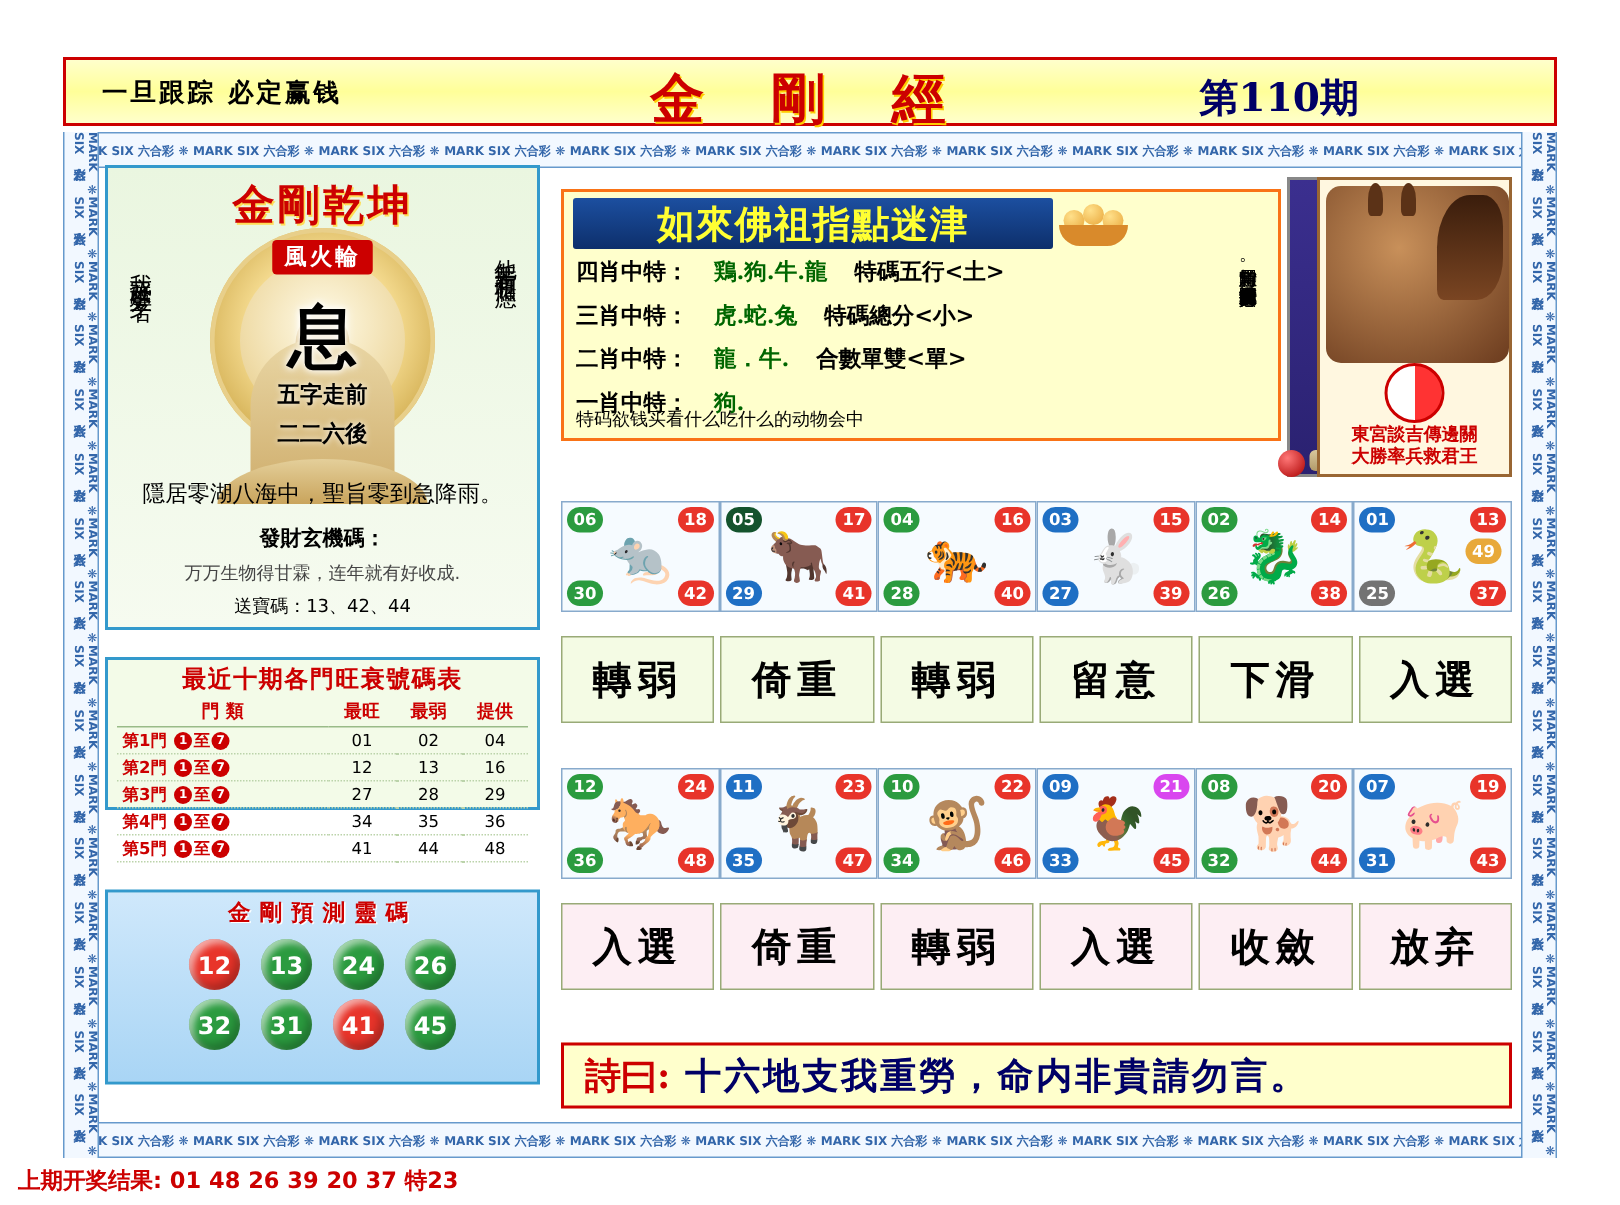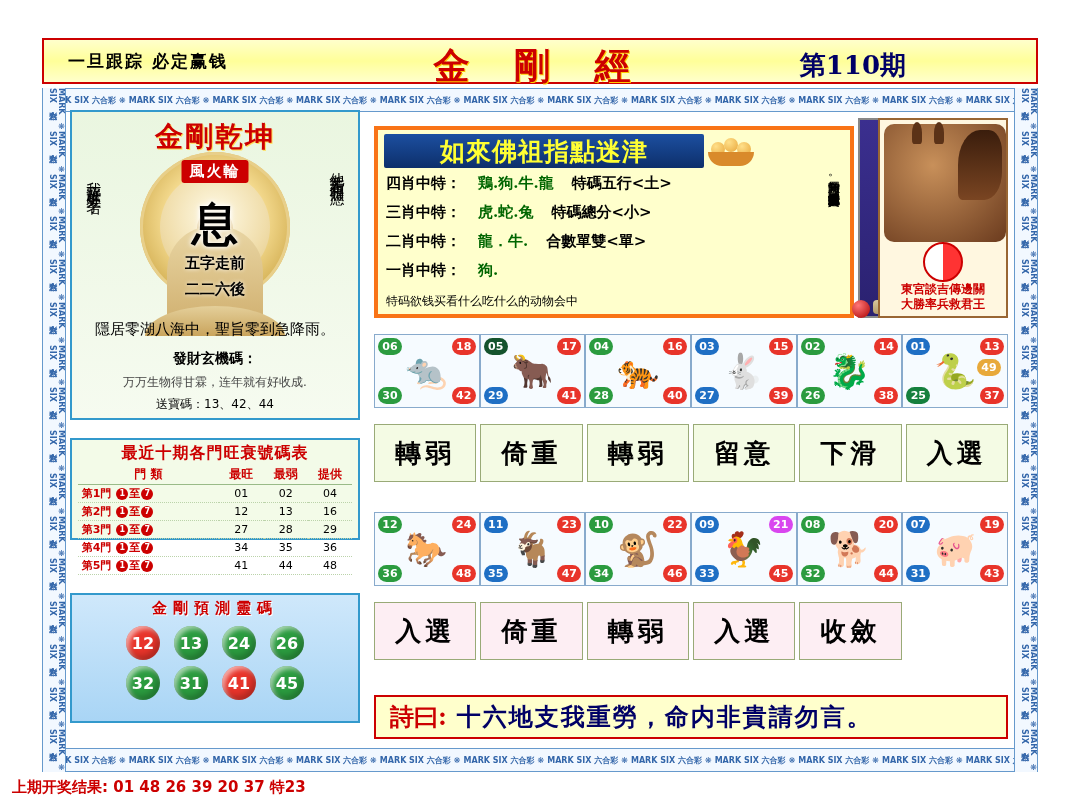--- a/index.html
+++ b/index.html
@@ -201,22 +201,22 @@
   .ball {
     width:34px; height:34px; border-radius:50%;
     display:flex; align-items:center; justify-content:center;
     font-size:16px; font-weight:bold; color:#fff;
     font-family:"DejaVu Sans",sans-serif;
     box-shadow:inset -3px -4px 6px rgba(0,0,0,.25), inset 3px 3px 5px rgba(255,255,255,.6);
   }
 
   
   .mid-banner {
-    position:absolute; left:374px; top:126px; width:480px; height:192px;
-    background:#ffffcc; border:4px solid #f97316;padding-left:32px;
+    position:absolute; left:374px; top:126px; width:480px; height:168px;
+    background:#ffffcc; border:2px solid #f97316;padding-left:32px;
   }
   .mb-title {
     position:absolute; left:6px; top:4px; width:320px; height:34px;
     background:linear-gradient(to bottom,#1c4fa0,#0d2f6b);
     color:#ffff33; font-size:25px; font-weight:bold;
     font-family:"DejaVu Serif",serif;
     display:flex; align-items:center; justify-content:center;
     letter-spacing:1px; border-radius:2px;
   }
   .fruit {
@@ -548,21 +548,21 @@
       <div class="zcell">
         <div class="znum tl" style="background:#2b9b3f">02</div>
         <div class="znum tr" style="background:#e8342a">14</div>
         <div class="znum bl" style="background:#2b9b3f">26</div>
         <div class="znum br" style="background:#e8342a">38</div>
         <div class="animal">🐉</div>
       </div>
       <div class="zcell">
         <div class="znum tl" style="background:#1f6fc4">01</div>
         <div class="znum tr" style="background:#e8342a">13</div>
-        <div class="znum bl" style="background:#15803d">25</div>
+        <div class="znum bl" style="background:#737373">25</div>
         <div class="znum br" style="background:#e8342a">37</div>
         <div class="animal">🐍</div>
         <div class="znum" style="right: 6px; top: 24px; background: rgb(232, 169, 58);">49</div>
       </div>
     </div>
 
   <div class="wgrid top" id="wgrid-top" style="left:374px; top:424px; width:634px;">
       <div class="wcell">轉弱</div>
       <div class="wcell">倚重</div>
       <div class="wcell">轉弱</div>
@@ -615,20 +615,21 @@
         <div class="animal">🐖</div>
       </div>
     </div>
 
   <div class="wgrid bottom" id="wgrid-bottom" style="left:374px; top:602px; width:634px;">
       <div class="wcell">入選</div>
       <div class="wcell">倚重</div>
       <div class="wcell">轉弱</div>
       <div class="wcell">入選</div>
       <div class="wcell">收斂</div>
+      <div class="wcell">放弃</div>
     </div>
 
   <div class="poem-bar">
     <div class="pl">詩曰:</div>
     <div class="pt">十六地支我重勞，命内非貴請勿言。</div>
   </div>
 
   <div class="footer">
     <span class="lbl">上期开奖结果:</span>
     <span class="val">01 48 26 39 20 37 特23</span>

